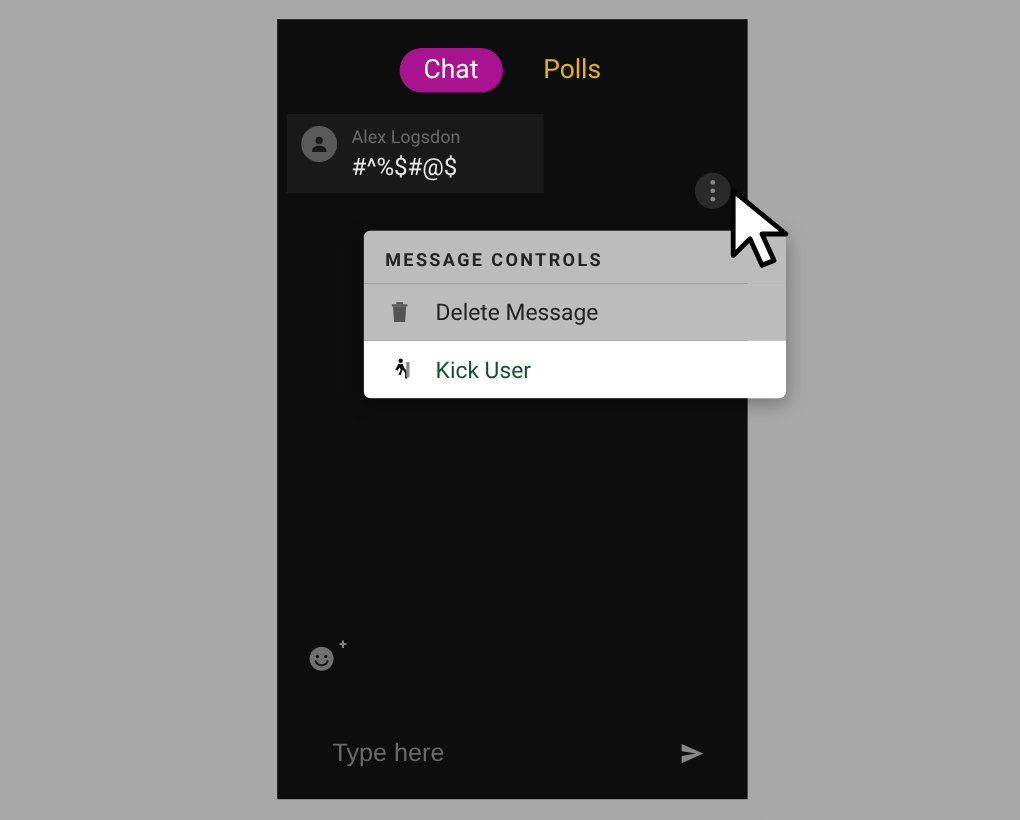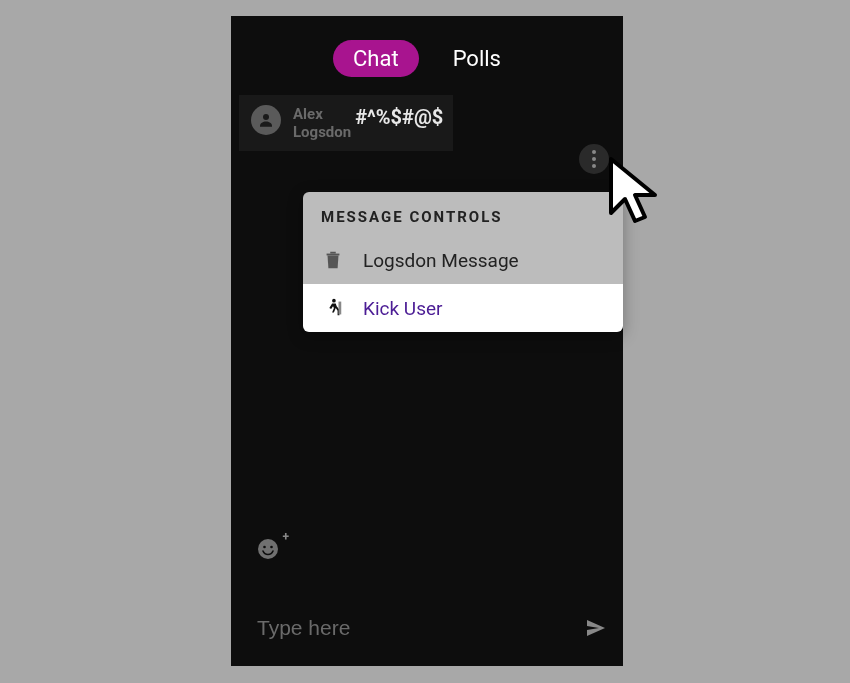--- a/index.html
+++ b/index.html
@@ -25,21 +25,21 @@
     }
     .tabs {
       display: flex;
       justify-content: center;
       gap: 14px;
       padding: 24px 0 18px;
       align-items: center;
     }
     .tab {
       font-size: 22px;
-      color: #ffffff;
+      color: #eab308;
       cursor: pointer;
       padding: 6px 20px;
       border-radius: 22px;
     }
     .tab.active {
       background: #a8148f;
       color: #fff;
     }
     .message-row {
       background: #191919;
@@ -60,23 +60,22 @@
       justify-content: center;
       flex-shrink: 0;
     }
     .avatar svg {
       width: 18px;
       height: 18px;
       fill: #1a1a1a;
     }
     .message-content {
       display: flex;
-      flex-direction: row;
+      flex-direction: column;
       gap: 4px;
-      font-weight: bold;
     }
     .username {
       color: #6a6a6a;
       font-size: 15px;
     }
     .message-text {
       color: #e8e8e8;
       font-size: 20px;
     }
     .kebab-button {
@@ -97,21 +96,21 @@
     .kebab-dot {
       width: 4px;
       height: 4px;
       border-radius: 50%;
       background: #888;
     }
     .context-menu {
       position: absolute;
       left: 303px;
       top: 192px;
-      width: 320px;
+      width: 352px;
       border-radius: 6px;
       overflow: hidden;
       box-shadow: 0 4px 16px rgba(0,0,0,0.3);
     }
     .menu-section-header {
       background: #bcbcbc;
       color: #222;
       font-size: 15px;
       font-weight: 700;
       letter-spacing: 2px;
@@ -123,21 +122,21 @@
       gap: 18px;
       padding: 12px 18px;
       cursor: pointer;
     }
     .menu-item-gray {
       background: #bcbcbc;
       color: #222;
     }
     .menu-item-white {
       background: #fff;
-      color: #4c1d95;
+      color: #14532d;
     }
     .menu-item-label {
       font-size: 19px;
     }
     .menu-icon {
       width: 24px;
       height: 24px;
       display: flex;
       align-items: center;
       justify-content: center;
@@ -161,21 +160,21 @@
       font-size: 12px;
       font-weight: bold;
     }
     .input-row {
       position: absolute;
       bottom: 14px;
       left: 0;
       right: 0;
       display: flex;
       align-items: center;
-      padding: 0 12px;
+      padding: 0 32px;
     }
     .text-input {
       flex: 1;
       background: transparent;
       border: none;
       color: #888;
       font-size: 21px;
       outline: none;
       padding: 12px 14px;
     }
@@ -250,21 +249,21 @@
 <div class="context-menu">
   <div class="menu-section-header">MESSAGE CONTROLS</div>
   <div class="menu-item menu-item-gray">
     <div class="menu-icon">
       <svg viewBox="0 0 24 24" width="22" height="22" fill="#555">
         <path d="M6 7h12l-1 14H7L6 7z"></path>
         <rect x="5" y="5" width="14" height="2"></rect>
         <rect x="9" y="3" width="6" height="2"></rect>
       </svg>
     </div>
-    <span class="menu-item-label">Logsdon Message</span>
+    <span class="menu-item-label">Delete Message</span>
   </div>
   <div class="menu-item menu-item-white">
     <div class="menu-icon">
       <svg viewBox="0 0 24 24" width="22" height="22" fill="#111">
         <circle cx="13" cy="4" r="2"></circle>
         <path d="M11 7l-3 5 2 1 2-3 1 2-2 5h2l2-5 2 3v5h2v-6l-3-4-1-3z"></path>
         <rect x="18" y="5" width="3" height="14" fill="#888"></rect>
       </svg>
     </div>
     <span class="menu-item-label">Kick User</span>

